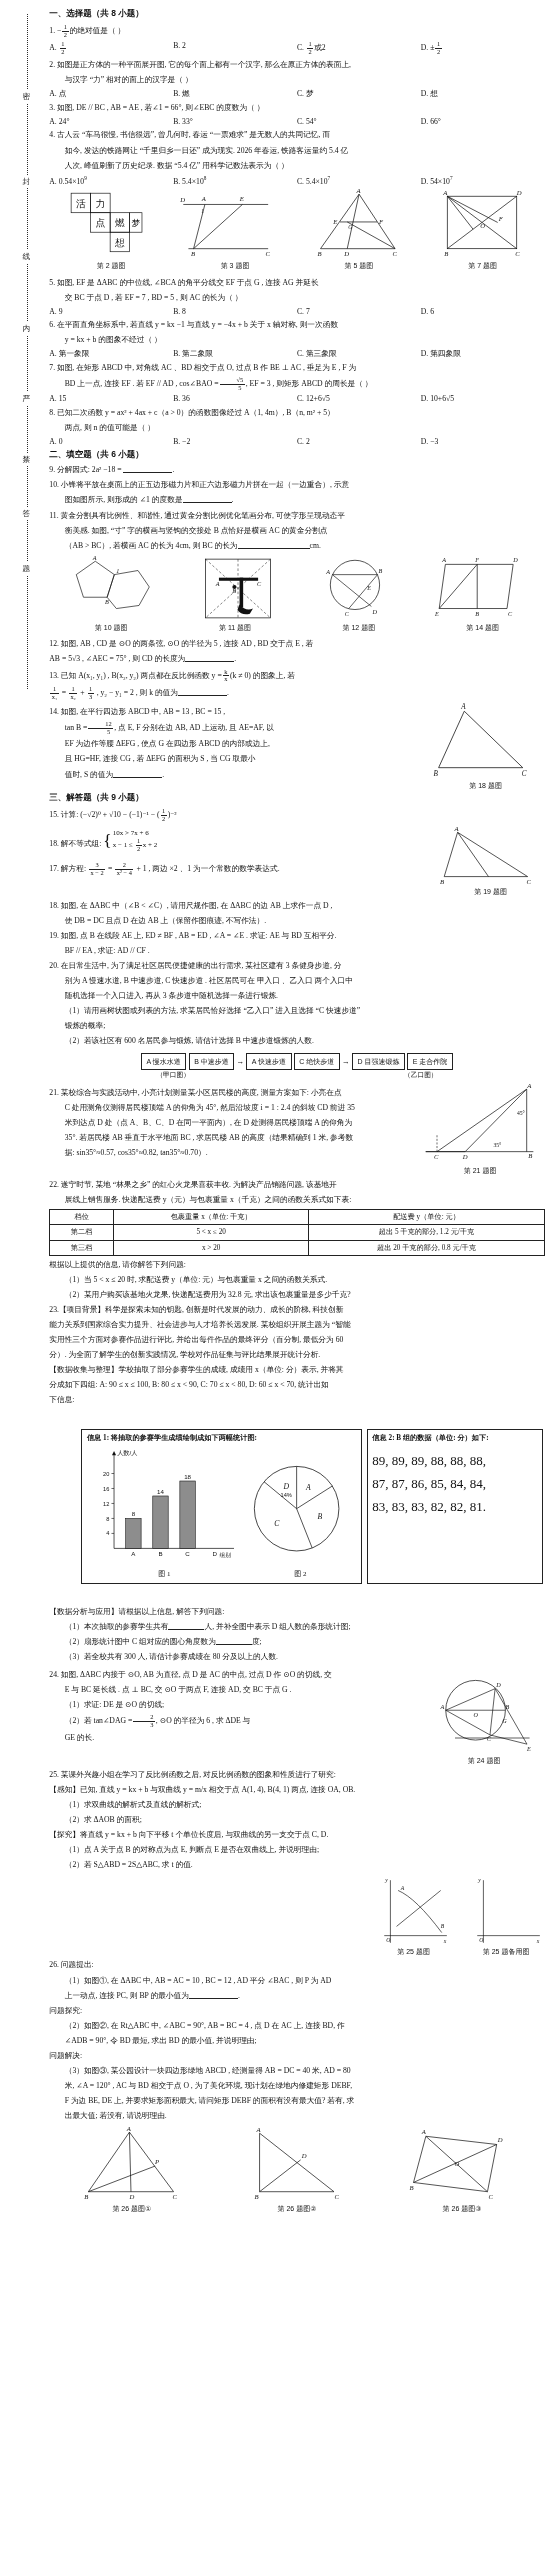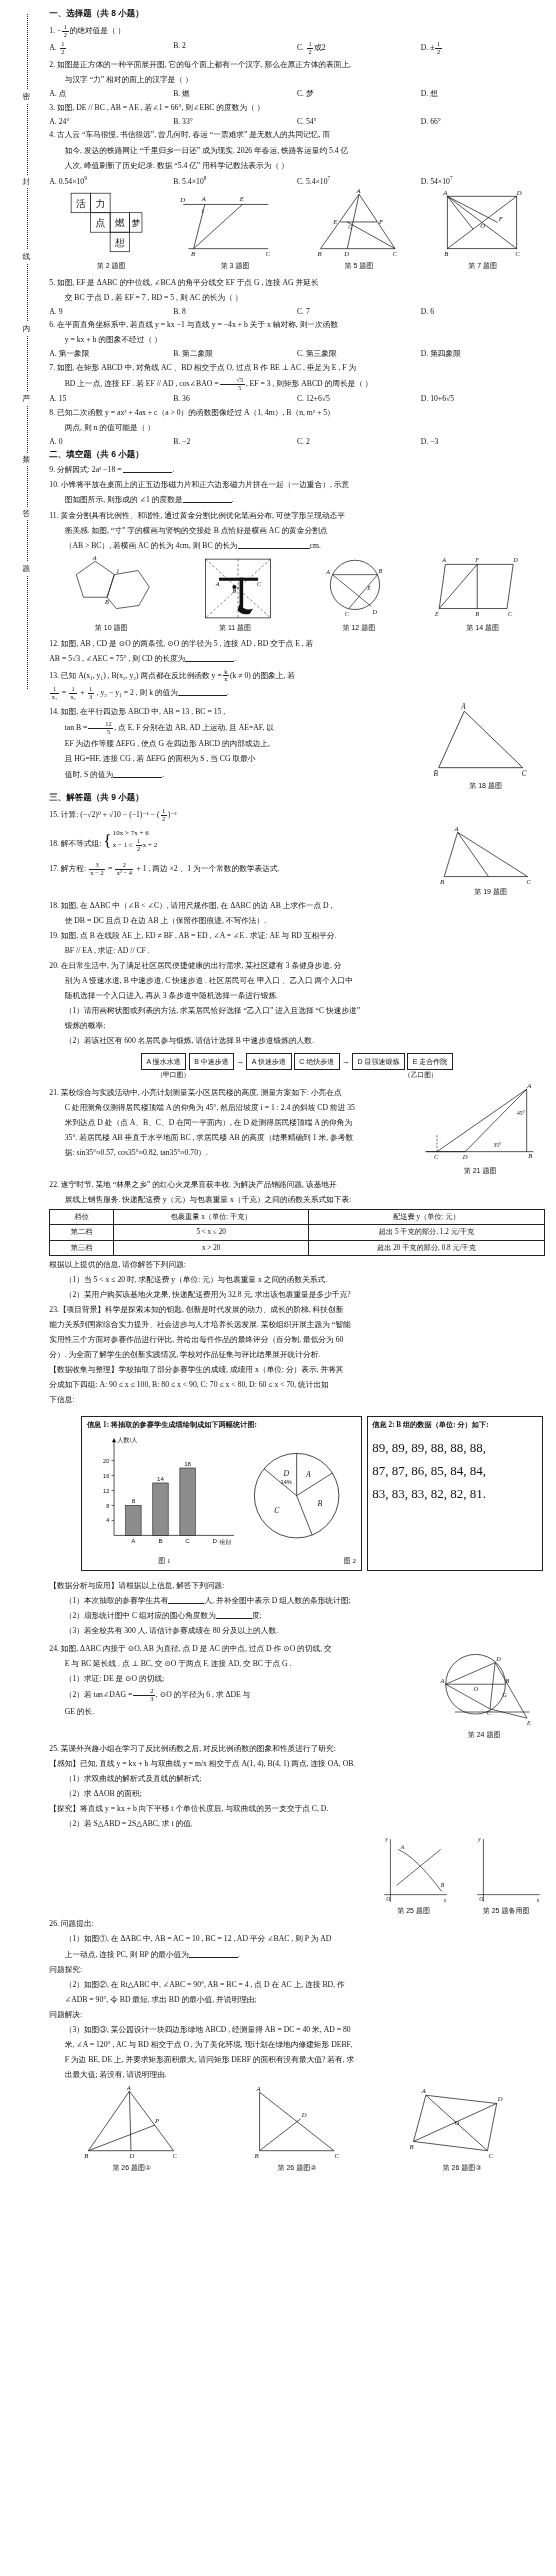--- a/index.html
+++ b/index.html
@@ -60,21 +60,21 @@
   .figrow { display:flex; justify-content:space-around; align-items:flex-end; margin:3.1px 0 1px 0; }
   .figcap { display:flex; justify-content:space-around; font-size:7px; margin:1px 0 5.2px 0;
             font-family:"Liberation Sans","DejaVu Sans",sans-serif; }
   .figcap > div { flex:1 1 0; text-align:center; }
   .fig { text-align:center; }
   svg { display:block; }
 
   table.grid { border-collapse:collapse; width:100%; font-size:7.2px; margin:2.6px 0 3.1px 0; }
   table.grid td, table.grid th { border:0.5px solid #222; padding:2.1px 3.1px; text-align:center; font-weight:normal; }
 
-  .boxes { display:flex; gap:5.2px; margin:9px 0;padding-left:32px; }
+  .boxes { display:flex; gap:5.2px; margin:22px 0;padding-left:32px; }
   .box { border:0.5px solid #222; padding:3.6px 4.6px; font-size:7.2px; line-height:1.55; }
   .box.w60 { flex:0 0 60%; }
   .box.w38 { flex:0 0 38%; }
 
   .route { display:flex; align-items:center; justify-content:center; gap:2.1px; margin:5.2px 0 1px 0; }
   .route .node { border:0.5px solid #222; padding:2.6px 4.6px; font-size:7px; white-space:nowrap;
                  font-family:"Liberation Sans","DejaVu Sans",sans-serif; }
   .route .arr { font-size:7.7px; }
   .routecap { display:flex; justify-content:space-around; font-size:6.7px; margin-top:1px;
               font-family:"Liberation Sans","DejaVu Sans",sans-serif; }
@@ -625,21 +625,21 @@
                 <line x1="100" y1="108" x2="100" y2="26" stroke="#111" stroke-width="1.4"></line>
                 <text x="122.91220474027757" y="71.32285429711385" font-size="15" text-anchor="middle" font-style="italic" font-family="'Liberation Serif',serif" fill="#111">A</text>
                 <line x1="100" y1="108" x2="169.23488989116524" y2="64.06220281172229" stroke="#111" stroke-width="1.4"></line>
                 <text x="145.2322479149975" y="127.6968482524725" font-size="15" text-anchor="middle" font-style="italic" font-family="'Liberation Serif',serif" fill="#111">B</text>
                 <line x1="100" y1="108" x2="130.1862133201436" y2="184.24167184283664" stroke="#111" stroke-width="1.4"></line>
                 <text x="61.52315174752751" y="140.95506659903003" font-size="15" text-anchor="middle" font-style="italic" font-family="'Liberation Serif',serif" fill="#111">C</text>
                 <line x1="100" y1="108" x2="36.81791409238528" y2="55.73123284060745" stroke="#111" stroke-width="1.4"></line>
                 <text x="79.74993689316514" y="69.96642538471613" font-size="15" text-anchor="middle" font-style="italic" font-family="'Liberation Serif',serif" fill="#111">D</text>
                 <text x="79.74993689316514" y="85.96642538471613" font-size="11" text-anchor="middle" font-family="'Liberation Sans',sans-serif" fill="#111">14%</text>
               </svg>
-            <div class="small" style="text-align:right">图 2</div>
+            <div class="small" style="text-align:center">图 2</div>
           </div>
         </div>
       </div>
       <div class="box w38">
         <div class="hdr-bold">信息 2: B 组的数据（单位: 分）如下:</div>
         <div class="nums" style="margin-top:4.1px">
           <div>89, 89, 89, 88, 88, 88,</div>
           <div>87, 87, 86, 85, 84, 84,</div>
           <div>83, 83, 83, 82, 82, 81.</div>
         </div>
@@ -692,20 +692,21 @@
         </svg>
         <div class="small" style="text-align:center;font-family:'Liberation Sans',sans-serif">第 24 题图</div>
       </div>
     </div>
 
     <div class="q">25. 某课外兴趣小组在学习了反比例函数之后, 对反比例函数的图象和性质进行了研究:</div>
     <div class="q">【感知】已知, 直线 y = kx + b 与双曲线 y = m/x 相交于点 A(1, 4), B(4, 1) 两点, 连接 OA, OB.</div>
     <div class="q ind">（1）求双曲线的解析式及直线的解析式;</div>
     <div class="q ind">（2）求 ΔAOB 的面积;</div>
     <div class="q">【探究】将直线 y = kx + b 向下平移 t 个单位长度后, 与双曲线的另一支交于点 C, D.</div>
+    <div class="q ind">（1）点 A 关于点 B 的对称点为点 E, 判断点 E 是否在双曲线上, 并说明理由;</div>
     <div class="q ind">（2）若 S△ABD = 2S△ABC, 求 t 的值.</div>
 
     <div class="figrow" style="justify-content:flex-end;gap:15.5px">
       <div class="fig">
         <svg width="77" height="72" viewBox="0 0 150 140">
           <g stroke="#111" stroke-width="1.3" fill="none">
             <line x1="18" y1="118" x2="140" y2="118"></line>
             <line x1="30" y1="10" x2="30" y2="132"></line>
             <path d="M45 30 Q80 45 130 112"></path>
             <line x1="42" y1="100" x2="128" y2="30"></line>

